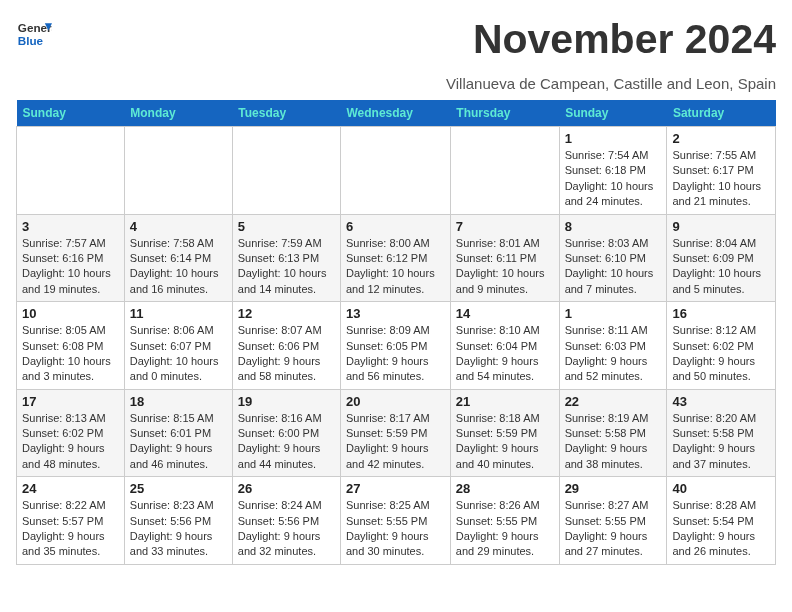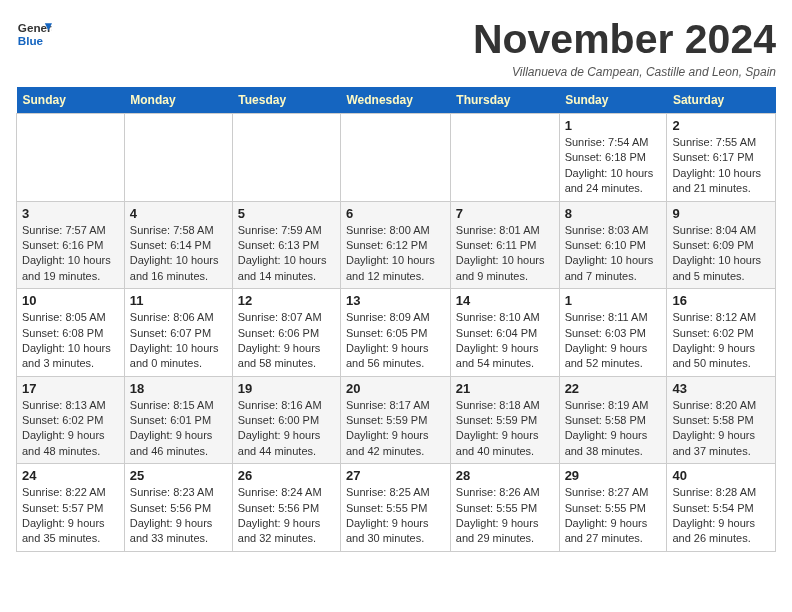--- a/index.html
+++ b/index.html
@@ -27,34 +27,33 @@
     }
     .title-block {
       text-align: right;
     }
     .month-title {
       font-size: 41px;
       font-weight: bold;
       color: #333;
     }
     .subtitle {
-      font-size: 12px;
+      font-size: 15px;
       color: #555;
-      margin-top: 2px;
-      font-style: italic;
+      margin-top: 12px;
     }
     .calendar-table {
       width: 100%;
       border-collapse: collapse;
       margin-top: 8px;
       font-size: 11px;
     }
     .calendar-table thead tr th {
       background-color: #1565c0;
-      color: #fef9c3;
+      color: #5eead4;
       text-align: left;
       padding: 6px 6px;
       font-size: 12px;
       font-weight: bold;
     }
     .calendar-table tbody tr td {
       border: 1px solid #ccc;
       vertical-align: top;
       padding: 4px 5px;
       height: 85px;

